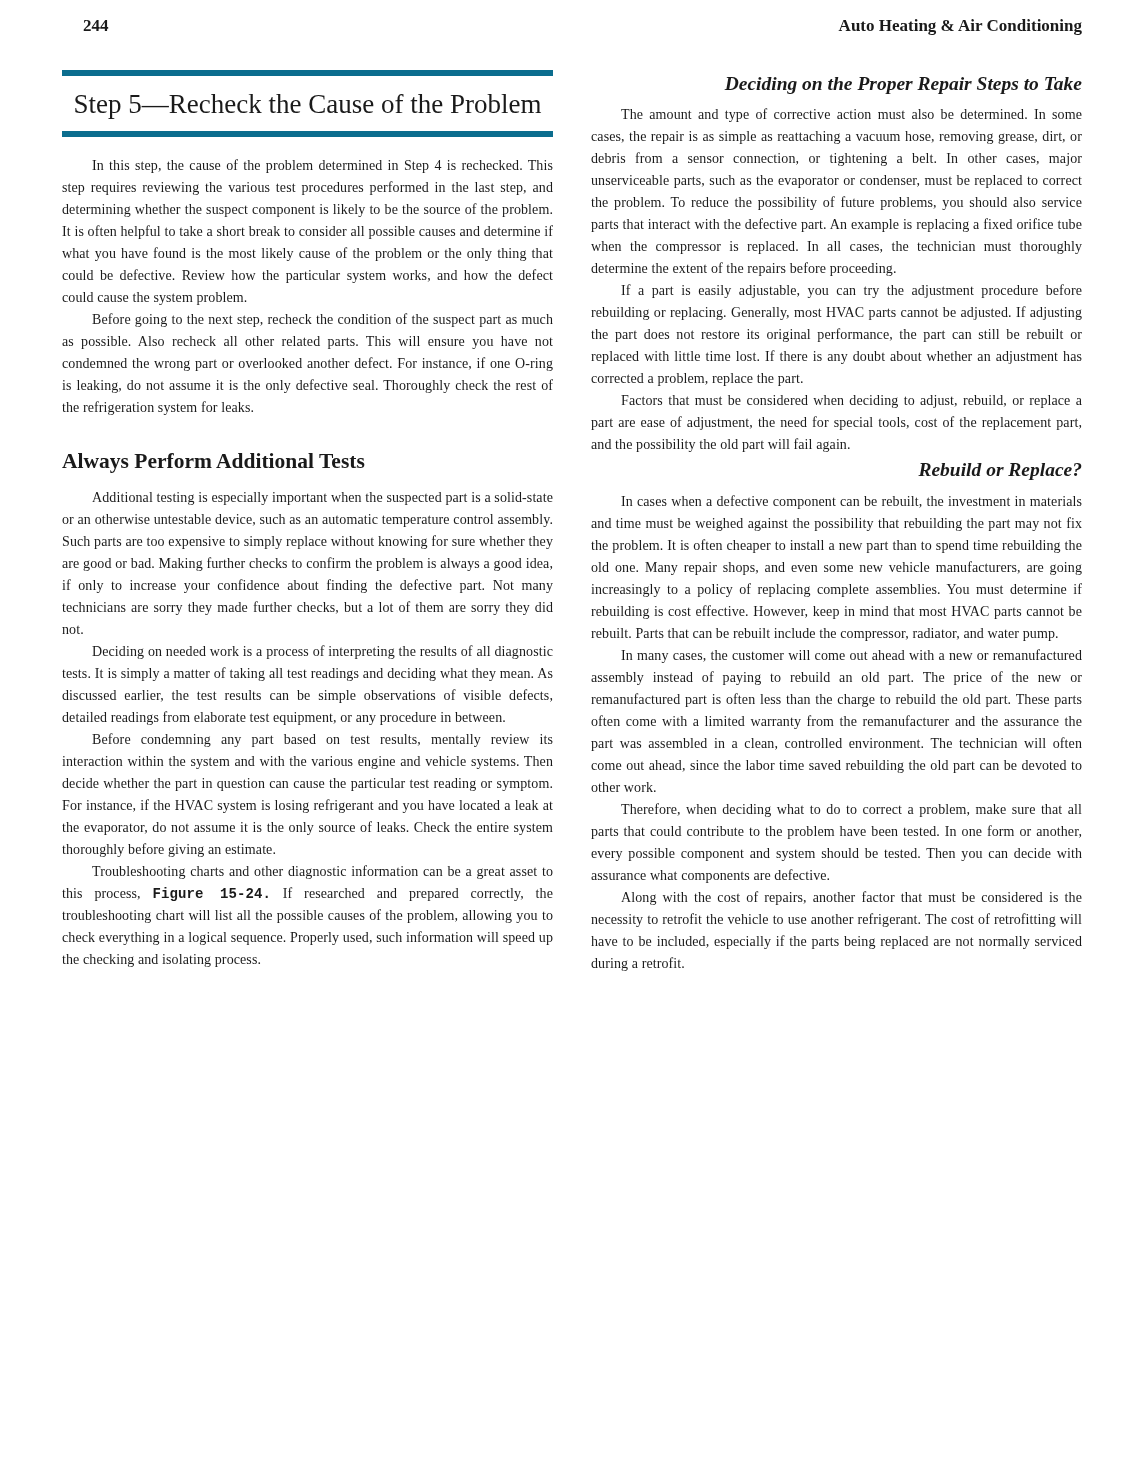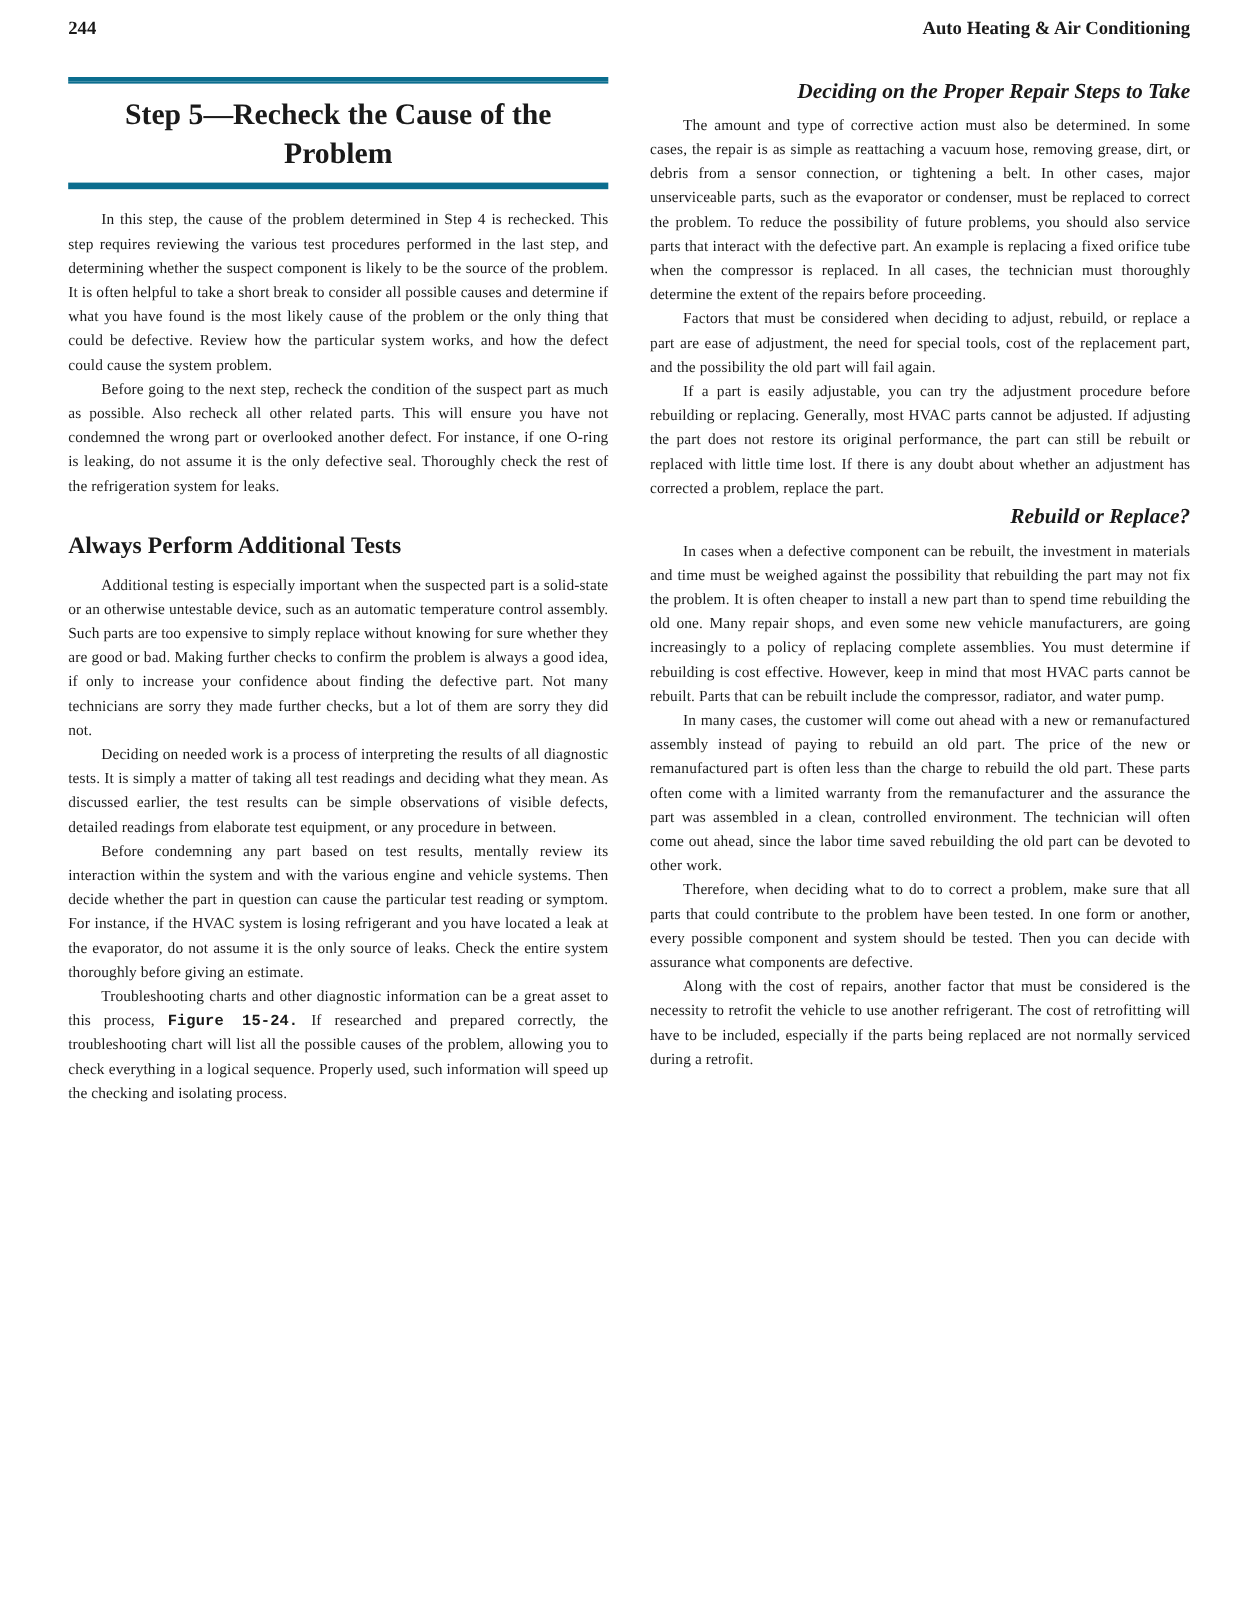--- a/index.html
+++ b/index.html
@@ -15,38 +15,39 @@
   .page {
     padding: 12px 62px 40px 62px;
   }
   .running-header {
     display: flex;
     justify-content: space-between;
     align-items: baseline;
     font-weight: bold;
     font-size: 17px;
     padding-top: 4px;
+    margin-left: 21px;
   }
   .columns {
     display: flex;
     gap: 38px;
     margin-top: 34px;
   }
   .col {
     width: 491px;
     flex: 0 0 491px;
   }
   .rule-double {
     height: 3px;
     border-top: 4px solid var(--accent);
     border-bottom: 2px solid var(--accent);
   }
   .main-heading {
     font-size: 27px;
-    font-weight: bold;
+    font-weight: normal;
     text-align: center;
     line-height: 1.3;
     margin: 11px 6px 9px 6px;
   }
   .col p {
     margin: 0;
     text-align: justify;
     font-size: 14px;
     line-height: 22px;
     text-indent: 30px;
@@ -94,22 +95,22 @@
       <p>Additional testing is especially important when the suspected part is a solid-state or an otherwise untestable device, such as an automatic temperature control assembly. Such parts are too expensive to simply replace without knowing for sure whether they are good or bad. Making further checks to confirm the problem is always a good idea, if only to increase your confidence about finding the defective part. Not many technicians are sorry they made further checks, but a lot of them are sorry they did not.</p>
 
       <p>Deciding on needed work is a process of interpreting the results of all diagnostic tests. It is simply a matter of taking all test readings and deciding what they mean. As discussed earlier, the test results can be simple observations of visible defects, detailed readings from elaborate test equipment, or any procedure in between.</p>
       <p>Before condemning any part based on test results, mentally review its interaction within the system and with the various engine and vehicle systems. Then decide whether the part in question can cause the particular test reading or symptom. For instance, if the HVAC system is losing refrigerant and you have located a leak at the evaporator, do not assume it is the only source of leaks. Check the entire system thoroughly before giving an estimate.</p>
       <p><span>Troubleshooting charts and other diagnostic information can be a great asset to this process, </span><span class="bold-inline">Figure 15-24.</span><span> If researched and prepared correctly, the troubleshooting chart will list all the possible causes of the problem, allowing you to check everything in a logical sequence. Properly used, such information will speed up the checking and isolating process.</span></p>
     </div>
 
     <div class="col">
       <h3 class="ital-heading">Deciding on the Proper Repair Steps to Take</h3>
       <p>The amount and type of corrective action must also be determined. In some cases, the repair is as simple as reattaching a vacuum hose, removing grease, dirt, or debris from a sensor connection, or tightening a belt. In other cases, major unserviceable parts, such as the evaporator or condenser, must be replaced to correct the problem. To reduce the possibility of future problems, you should also service parts that interact with the defective part. An example is replacing a fixed orifice tube when the compressor is replaced. In all cases, the technician must thoroughly determine the extent of the repairs before proceeding.</p>
+      <p>If a part is easily adjustable, you can try the adjustment procedure before rebuilding or replacing. Generally, most HVAC parts cannot be adjusted. If adjusting the part does not restore its original performance, the part can still be rebuilt or replaced with little time lost. If there is any doubt about whether an adjustment has corrected a problem, replace the part.</p>
       <p>Factors that must be considered when deciding to adjust, rebuild, or replace a part are ease of adjustment, the need for special tools, cost of the replacement part, and the possibility the old part will fail again.</p>
-      <p>If a part is easily adjustable, you can try the adjustment procedure before rebuilding or replacing. Generally, most HVAC parts cannot be adjusted. If adjusting the part does not restore its original performance, the part can still be rebuilt or replaced with little time lost. If there is any doubt about whether an adjustment has corrected a problem, replace the part.</p>
 
       <h3 class="ital-heading spaced">Rebuild or Replace?</h3>
       <p>In cases when a defective component can be rebuilt, the investment in materials and time must be weighed against the possibility that rebuilding the part may not fix the problem. It is often cheaper to install a new part than to spend time rebuilding the old one. Many repair shops, and even some new vehicle manufacturers, are going increasingly to a policy of replacing complete assemblies. You must determine if rebuilding is cost effective. However, keep in mind that most HVAC parts cannot be rebuilt. Parts that can be rebuilt include the compressor, radiator, and water pump.</p>
       <p>In many cases, the customer will come out ahead with a new or remanufactured assembly instead of paying to rebuild an old part. The price of the new or remanufactured part is often less than the charge to rebuild the old part. These parts often come with a limited warranty from the remanufacturer and the assurance the part was assembled in a clean, controlled environment. The technician will often come out ahead, since the labor time saved rebuilding the old part can be devoted to other work.</p>
       <p>Therefore, when deciding what to do to correct a problem, make sure that all parts that could contribute to the problem have been tested. In one form or another, every possible component and system should be tested. Then you can decide with assurance what components are defective.</p>
       <p>Along with the cost of repairs, another factor that must be considered is the necessity to retrofit the vehicle to use another refrigerant. The cost of retrofitting will have to be included, especially if the parts being replaced are not normally serviced during a retrofit.</p>
     </div>
 
   </div>
 </div>

